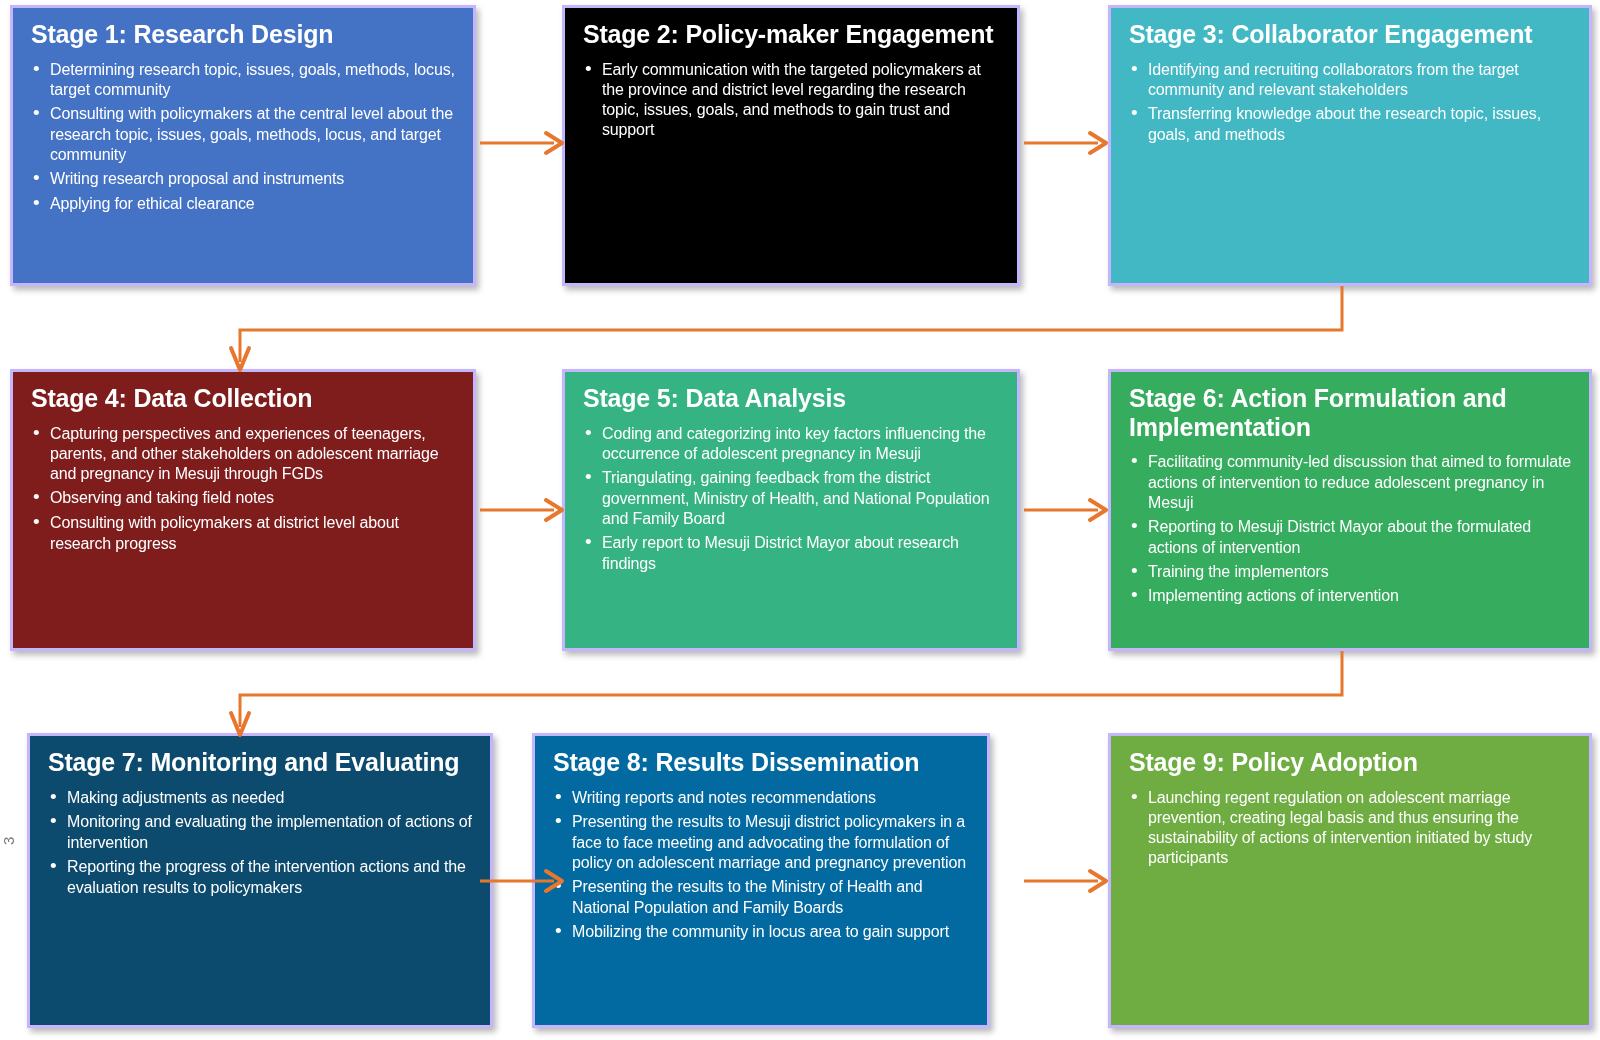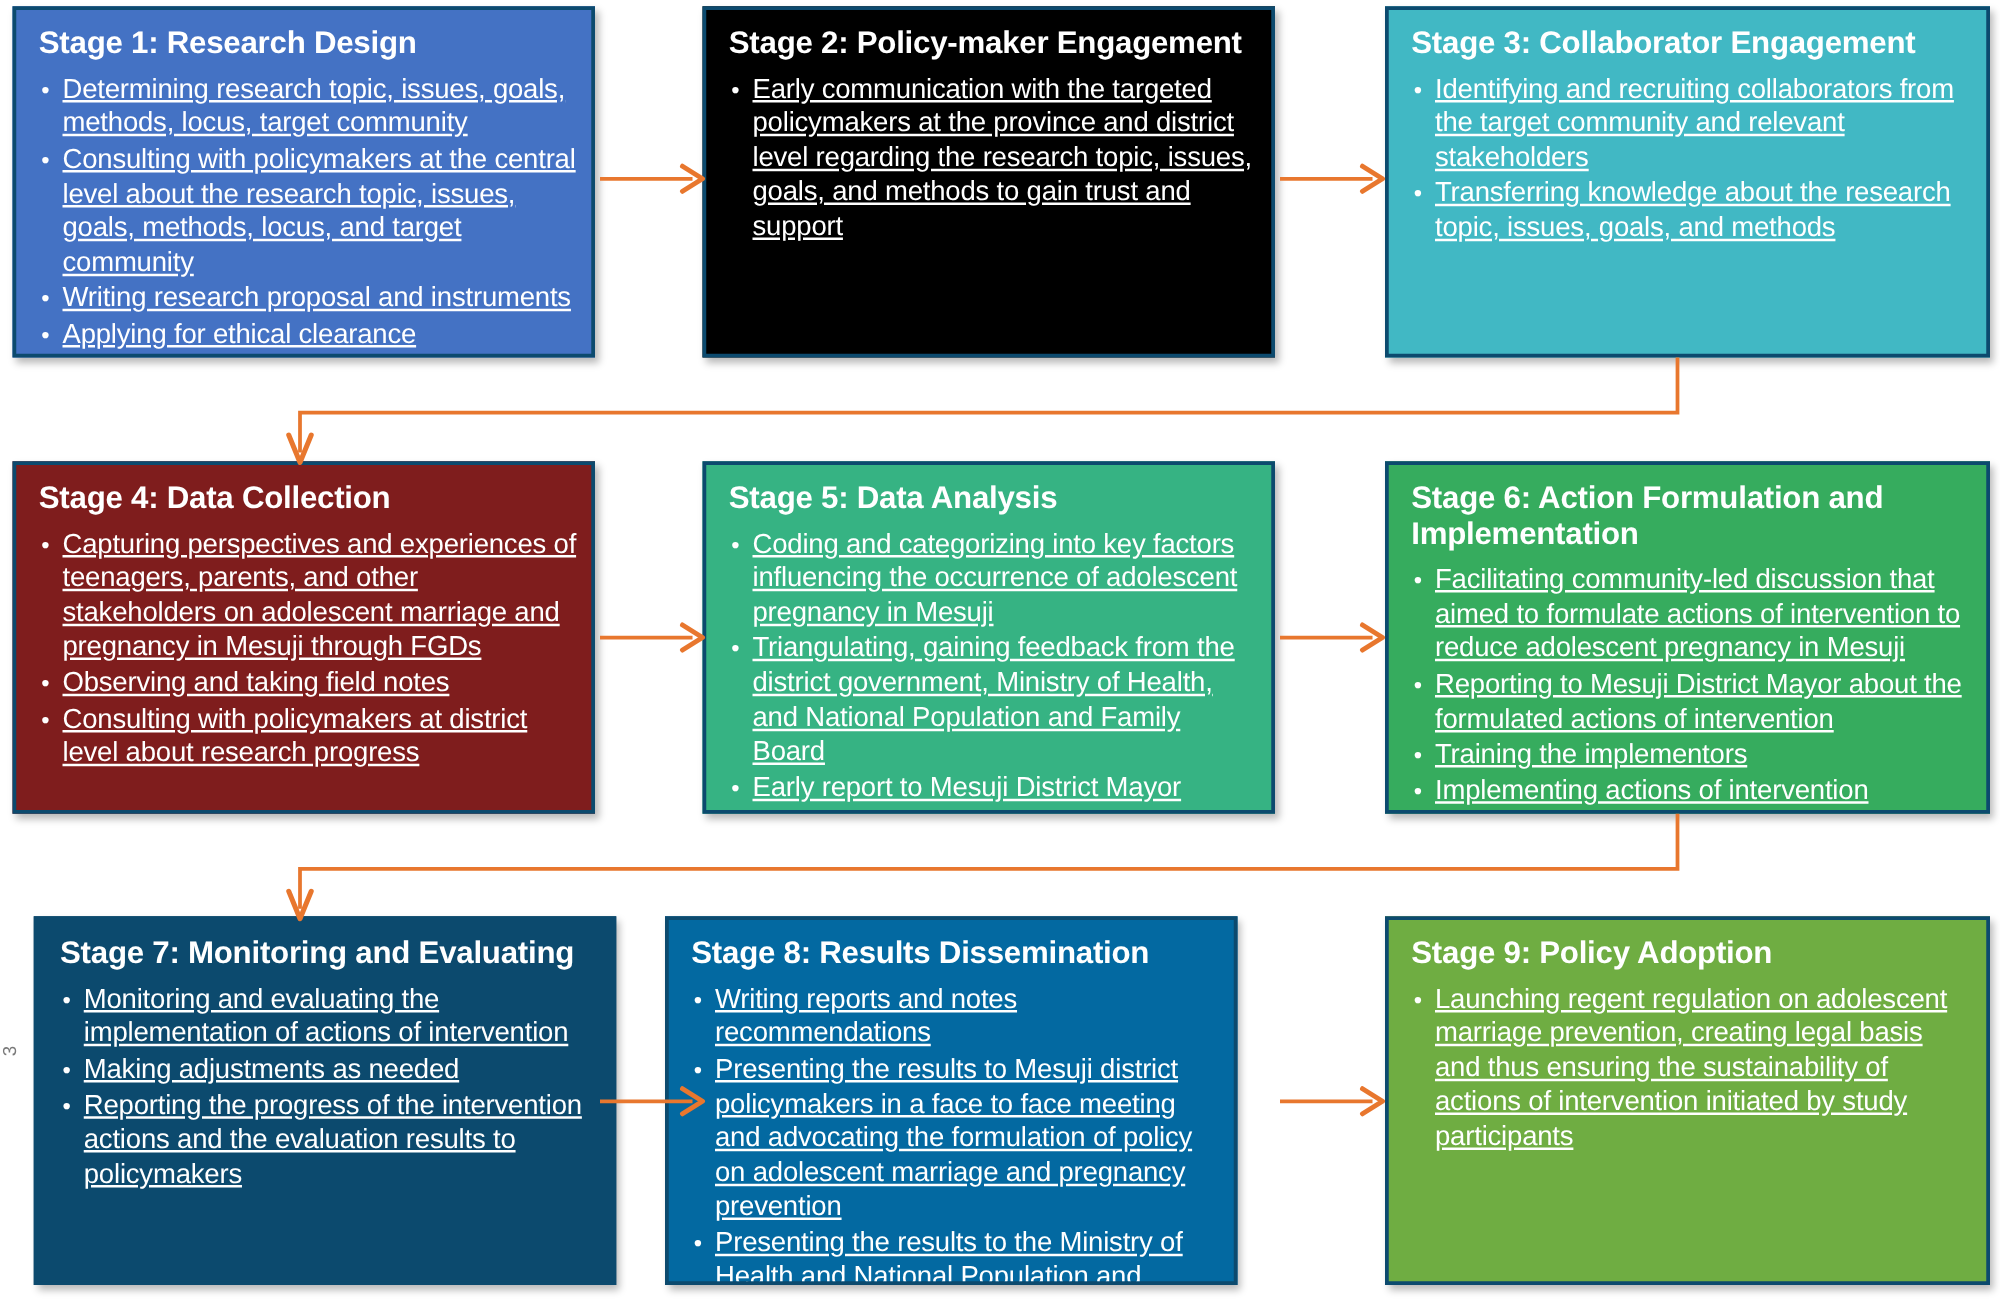--- a/index.html
+++ b/index.html
@@ -18,21 +18,21 @@
   #canvas {
     position: relative;
     width: 1600px;
     height: 1040px;
     background: #ffffff;
   }
 
   .stage-box {
     position: absolute;
     box-sizing: border-box;
-    border: 3px solid #0c4a6e;
+    border: 3px solid #c4b5fd;
     box-shadow: 3px 4px 6px rgba(0,0,0,0.28);
     padding: 10px 12px 10px 14px;
     overflow: hidden;
   }
 
   .stage-title {
     color: #ffffff;
     font-weight: bold;
     font-size: 25px;
     line-height: 1.14;
@@ -40,27 +40,26 @@
     margin: 2px 0 8px 4px;
   }
 
   .stage-list {
     list-style: none;
     margin: 0;
     padding: 0;
   }
   .stage-list li {
     color: #ffffff;
-    font-size: 22px;
+    font-size: 16px;
     line-height: 1.25;
     padding-left: 17px;
     text-indent: -17px;
     margin: 0 0 1px 6px;
     letter-spacing: -0.15px;
-    text-decoration: underline;
   }
   .stage-list li::before {
     content: "\2022";
     display: inline-block;
     width: 17px;
     text-indent: 0;
     font-size: 19px;
   }
 
   
@@ -134,22 +133,22 @@
       <li>Facilitating community-led discussion that aimed to formulate actions of intervention to reduce adolescent pregnancy in Mesuji</li>
       <li>Reporting to Mesuji District Mayor about the formulated actions of intervention</li>
       <li>Training the implementors</li>
       <li>Implementing actions of intervention</li>
     </ul>
   </div>
 
   <div class="stage-box" style="left:27px; top:733px; width:466px; height:295px; background:#0c4a6e;">
     <div class="stage-title">Stage 7: Monitoring and Evaluating</div>
     <ul class="stage-list">
+      <li>Making adjustments as needed</li>
       <li>Monitoring and evaluating the implementation of actions of intervention</li>
-      <li>Making adjustments as needed</li>
       <li>Reporting the progress of the intervention actions and the evaluation results to policymakers</li>
     </ul>
   </div>
 
   <div class="stage-box" style="left:532px; top:733px; width:458px; height:295px; background:#0369a1;">
     <div class="stage-title">Stage 8: Results Dissemination</div>
     <ul class="stage-list">
       <li>Writing reports and notes recommendations</li>
       <li>Presenting the results to Mesuji district policymakers in a face to face meeting and advocating the formulation of policy on adolescent marriage and pregnancy prevention</li>
       <li>Presenting the results to the Ministry of Health and National Population and Family Boards</li>

